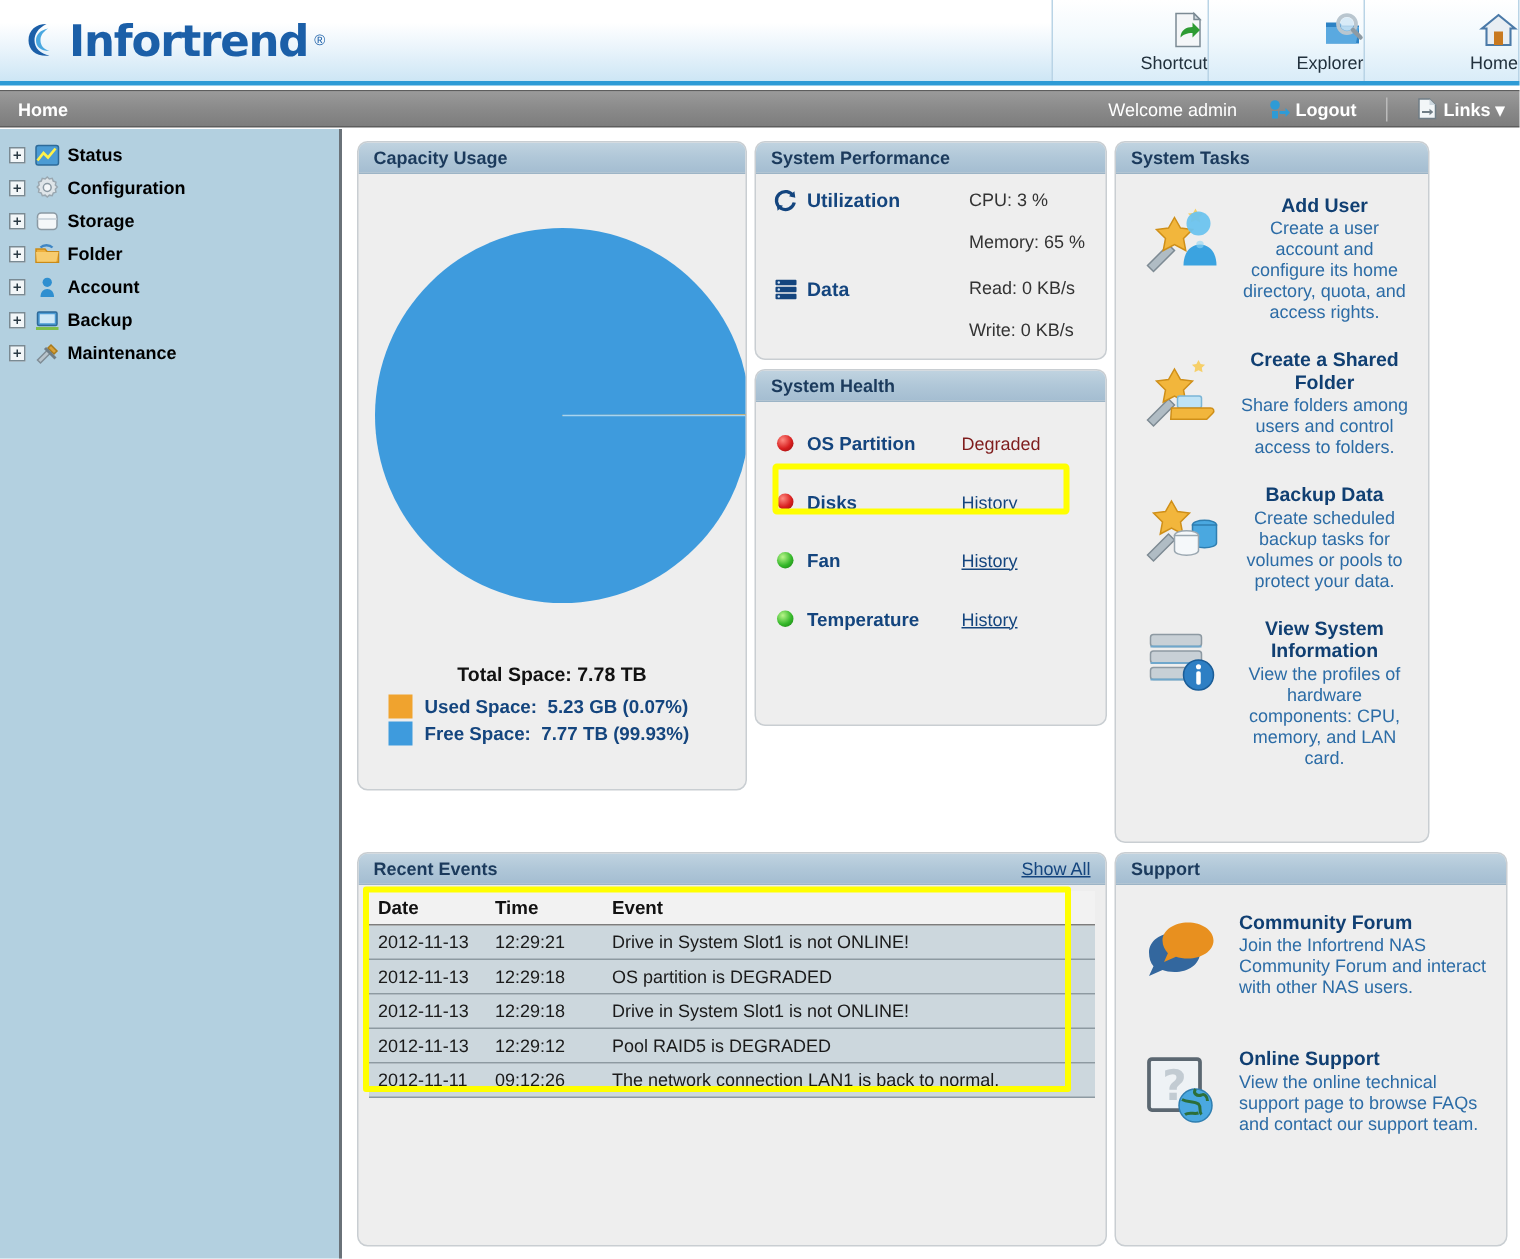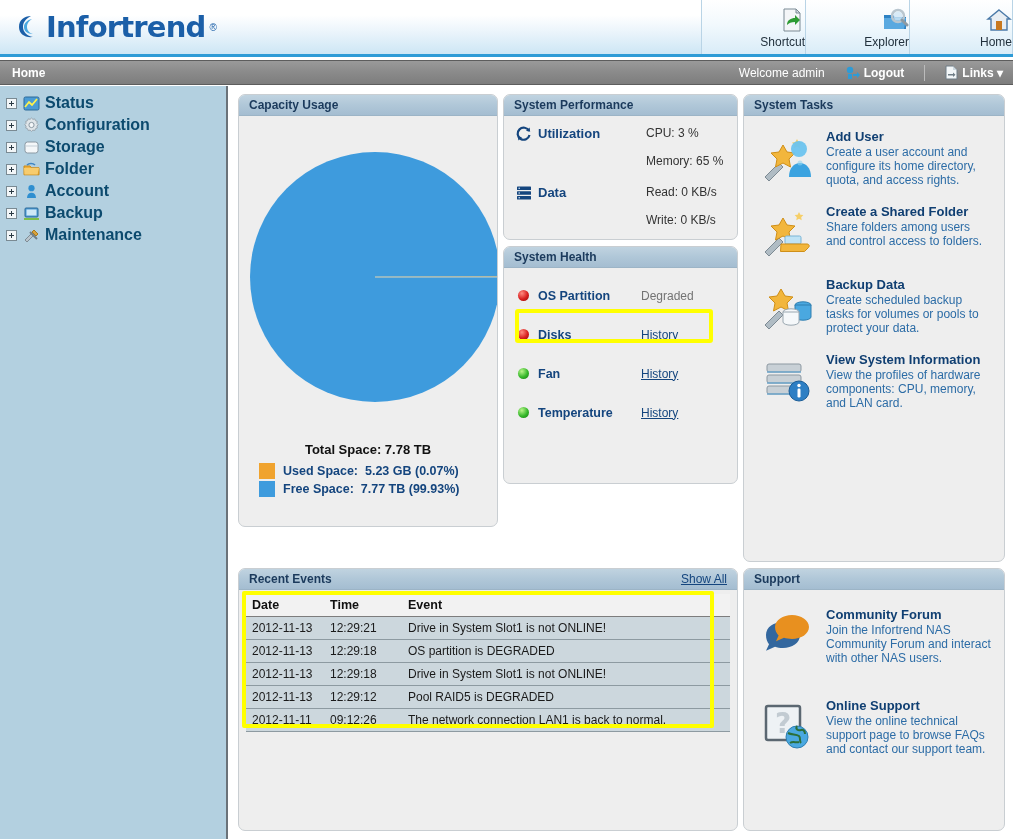--- a/index.html
+++ b/index.html
@@ -69,21 +69,21 @@
     width: 11px; height: 11px; border: 1px solid #7a8a93; background: #f2f6f8;
     position: relative; flex: none; margin-right: 5px;
   }
   .expander:before {
     content: ""; position: absolute; left: 2px; top: 4px; width: 5px; height: 1px; background: #2b3a44;
   }
   .expander:after {
     content: ""; position: absolute; left: 4px; top: 2px; width: 1px; height: 5px; background: #2b3a44;
   }
   .tree-ico { width: 18px; height: 16px; margin-right: 5px; flex:none; display:flex; align-items:center; justify-content:center;}
-  .tree-lbl { font-size: 16px; font-weight: bold; color: #0c4a6e; }
+  .tree-lbl { font-size: 12px; font-weight: bold; color: #000000; }
 
   
   .main {
     position: absolute; left: 230px; top: 86px; width: 783px; height: 753px;
     background: #ffffff;
   }
 
   .panel {
     position: absolute;
     background: #eeeeee;
@@ -121,29 +121,29 @@
   .perf-vals { font-size: 12px; color: #333; }
   .perf-vals div { margin-bottom: 14px; }
 
   
   #health { left: 273px; top: 160px; width: 235px; height: 238px; }
   .hrow { display: flex; align-items: center; height: 39px; padding-left: 14px; }
   .dot { width: 11px; height: 11px; border-radius: 50%; margin-right: 9px; flex:none; }
   .dot.red { background: radial-gradient(circle at 35% 30%, #ff8a80 0%, #d81f1f 55%, #8d0c0c 100%); }
   .dot.green { background: radial-gradient(circle at 35% 30%, #b9f58a 0%, #35b82a 55%, #167a0f 100%); }
   .hlbl { font-size: 12.5px; font-weight: bold; color: #14457e; width: 103px; flex:none; }
-  .hval { font-size: 12px; color: #737373; }
+  .hval { font-size: 12px; color: #7f1d1d; }
   .hlink { font-size: 12px; color: #14457e; text-decoration: underline; cursor: pointer; }
   .hl-box {
     position: absolute; left: 11px; top: 41px; width: 198px; height: 34px;
     border: 4px solid #ffff00; border-radius: 3px; pointer-events: none;
   }
 
   
-  #tasks { left: 513px; top: 8px; width: 262px; height: 468px; }
+  #tasks { left: 513px; top: 8px; width: 210px; height: 468px; text-align: center; }
   .task {
     display: flex; gap: 10px; padding: 9px 6px 8px 10px; cursor: pointer;
   }
   .task-ico { width: 56px; height: 56px; flex: none; display:flex; align-items:flex-start; justify-content:center; padding-top:4px;}
   .task-txt { flex: 1; }
   .task-title { font-size: 13px; font-weight: bold; color: #103f72; margin-bottom: 1px; }
   .task-desc { font-size: 12px; color: #2c6ca6; line-height: 14px; }
 
   
   #events { left: 8px; top: 482px; width: 500px; height: 263px; }

